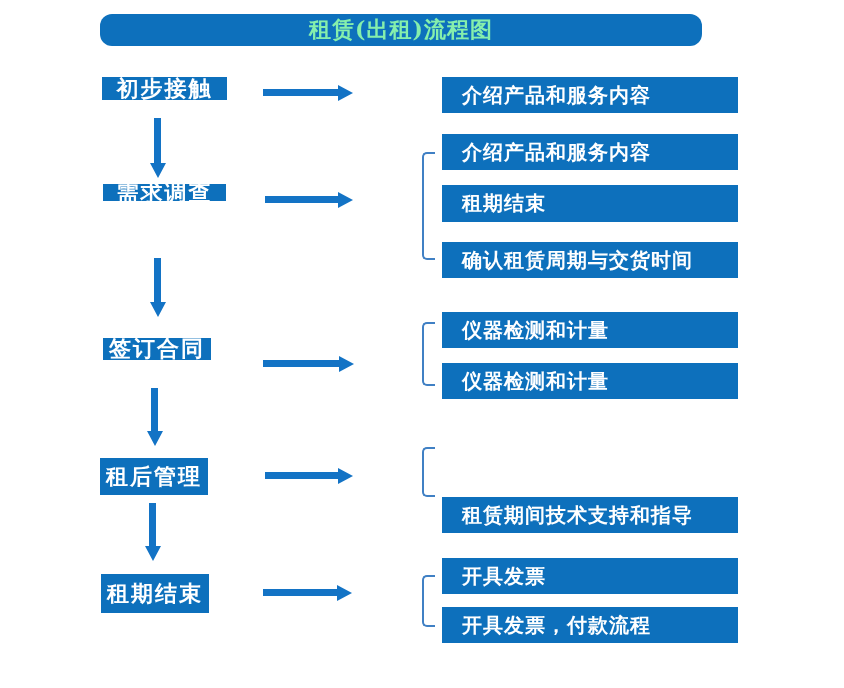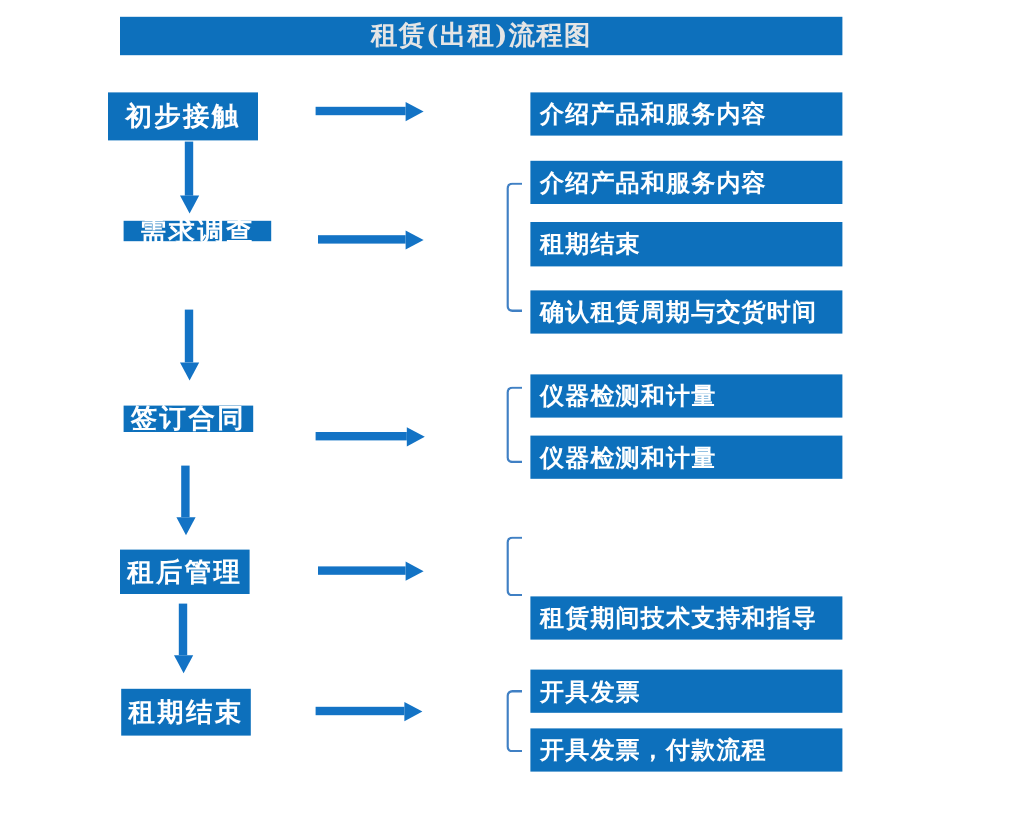--- a/index.html
+++ b/index.html
@@ -15,51 +15,52 @@
     background: #ffffff;
     overflow: hidden;
   }
   .title-bar {
     position: absolute;
     left: 100px;
     top: 14px;
     width: 602px;
     height: 32px;
     background: var(--box-blue, #0d70bc);
-    color: #e5e5e5;
+    color: #86efac;
     font-size: 22px;
     font-weight: bold;
     display: flex;
     align-items: center;
     justify-content: center;
     letter-spacing: 1px;
+    border-radius: 12px;
   }
   .step-box {
     position: absolute;
     background: var(--box-blue, #0d70bc);
     color: #ffffff;
     font-size: 22px;
     font-weight: bold;
     display: flex;
     align-items: center;
     justify-content: center;
     letter-spacing: 2px;
     white-space: nowrap;
   }
   .detail-box {
     position: absolute;
     left: 442px;
-    width: 260px;
+    width: 296px;
     background: var(--box-blue, #0d70bc);
     color: #ffffff;
     font-size: 20px;
     font-weight: bold;
     display: flex;
     align-items: center;
-    padding-left: 8px;
+    padding-left: 20px;
     box-sizing: border-box;
     letter-spacing: 1px;
     white-space: nowrap;
   }
   .harrow {
     position: absolute;
     height: 7px;
     background: var(--arrow-blue, #1373c5);
   }
   .harrow::after {
@@ -102,21 +103,21 @@
     background: transparent;
   }
 </style>
 </head>
 <body>
 
 <div class="canvas">
 
   <div class="title-bar">租赁(出租)流程图</div>
 
-  <div class="step-box" style="left:90px;top:77px;width:125px;height:40px">初步接触</div>
+  <div class="step-box" style="left:102px;top:77px;width:125px;height:23px">初步接触</div>
   <div class="step-box" style="left:103px;top:184px;width:123px;height:17px">需求调查</div>
   <div class="step-box" style="left:103px;top:338px;width:108px;height:22px">签订合同</div>
   <div class="step-box" style="left:101px;top:574px;width:108px;height:39px">租期结束</div>
   <div class="step-box" style="left:100px;top:458px;width:108px;height:37px">租后管理</div>
 
   <div class="varrow" style="left:154px;top:118px;height:45px"></div>
   <div class="varrow" style="left:154px;top:258px;height:44px"></div>
   <div class="varrow" style="left:151px;top:388px;height:43px"></div>
   <div class="varrow" style="left:149px;top:503px;height:43px"></div>
 

